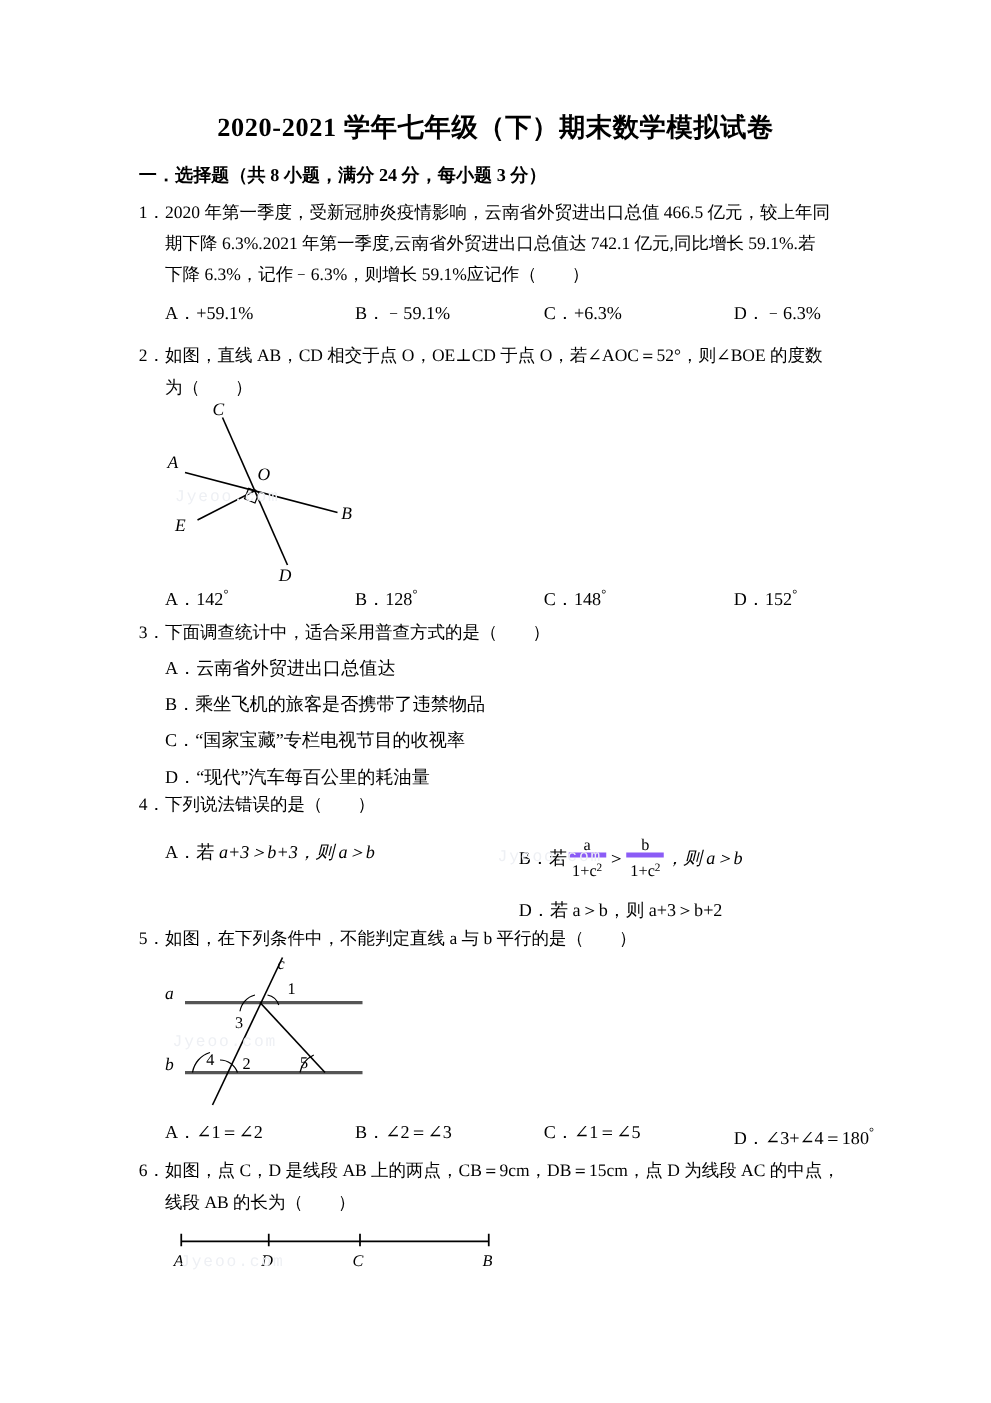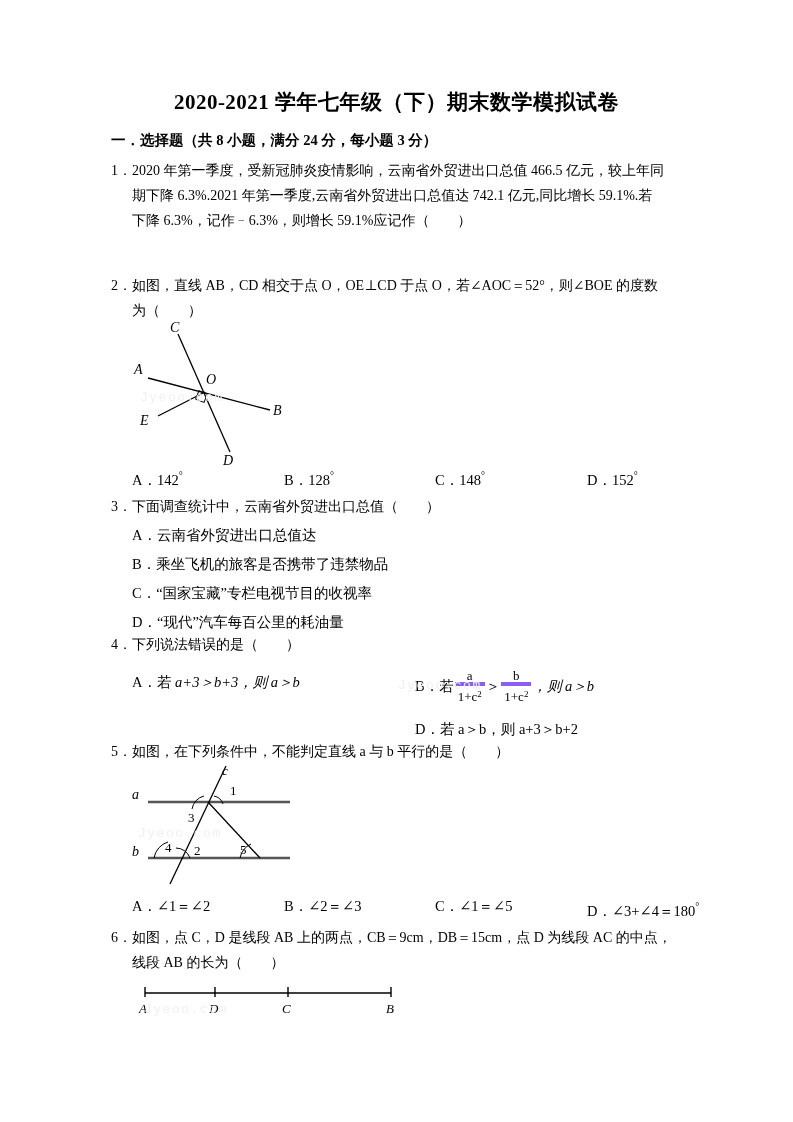--- a/index.html
+++ b/index.html
@@ -128,20 +128,28 @@
 
   <div class="title">2020-2021 学年七年级（下）期末数学模拟试卷</div>
 
   <div class="section-head">一．选择题（共 8 小题，满分 24 分，每小题 3 分）</div>
 
   <div class="q" style="top:158px;">
     <div class="qline"><span class="qnum">1．</span><span>2020 年第一季度，受新冠肺炎疫情影响，云南省外贸进出口总值 466.5 亿元，较上年同</span></div>
     <div class="qline indent">期下降 6.3%.2021 年第一季度,云南省外贸进出口总值达 742.1 亿元,同比增长 59.1%.若</div>
     <div class="qline indent">下降 6.3%，记作﹣6.3%，则增长 59.1%应记作（　　）</div>
   </div>
+  <div class="opts" style="top:239px;">
+    <div class="opt-row">
+      <span class="opt opt-a">A．+59.1%</span>
+      <span class="opt opt-b">B．﹣59.1%</span>
+      <span class="opt opt-c">C．+6.3%</span>
+      <span class="opt opt-d">D．﹣6.3%</span>
+    </div>
+  </div>
 
   <div class="q" style="top:273px;">
     <div class="qline"><span class="qnum">2．</span><span>如图，直线 AB，CD 相交于点 O，OE⊥CD 于点 O，若∠AOC＝52°，则∠BOE 的度数</span></div>
     <div class="qline indent">为（　　）</div>
   </div>
 
   <div class="fig" style="left:130px; top:322px;">
     <svg width="200" height="145" viewBox="0 0 200 145">
 
       <line x1="48" y1="12" x2="100" y2="130" stroke="#000" stroke-width="1.3"></line>
@@ -164,21 +172,21 @@
   <div class="opts" style="top:463px;">
     <div class="opt-row">
       <span class="opt opt-a"><span>A．142</span><span class="deg">°</span></span>
       <span class="opt opt-b"><span>B．128</span><span class="deg">°</span></span>
       <span class="opt opt-c"><span>C．148</span><span class="deg">°</span></span>
       <span class="opt opt-d"><span>D．152</span><span class="deg">°</span></span>
     </div>
   </div>
 
   <div class="q" style="top:494px;">
-    <div class="qline"><span class="qnum">3．</span><span>下面调查统计中，云南省外贸进出口总值（　　）</span></div>
+    <div class="qline"><span class="qnum">3．</span><span>下面调查统计中，适合采用普查方式的是（　　）</span></div>
   </div>
   <div class="opts-stack" style="top:521px;">
     <div>A．云南省外贸进出口总值达</div>
     <div>B．乘坐飞机的旅客是否携带了违禁物品</div>
     <div>C．“国家宝藏”专栏电视节目的收视率</div>
     <div>D．“现代”汽车每百公里的耗油量</div>
   </div>
 
   <div class="q" style="top:632px;">
     <div class="qline"><span class="qnum">4．</span><span>下列说法错误的是（　　）</span></div>

